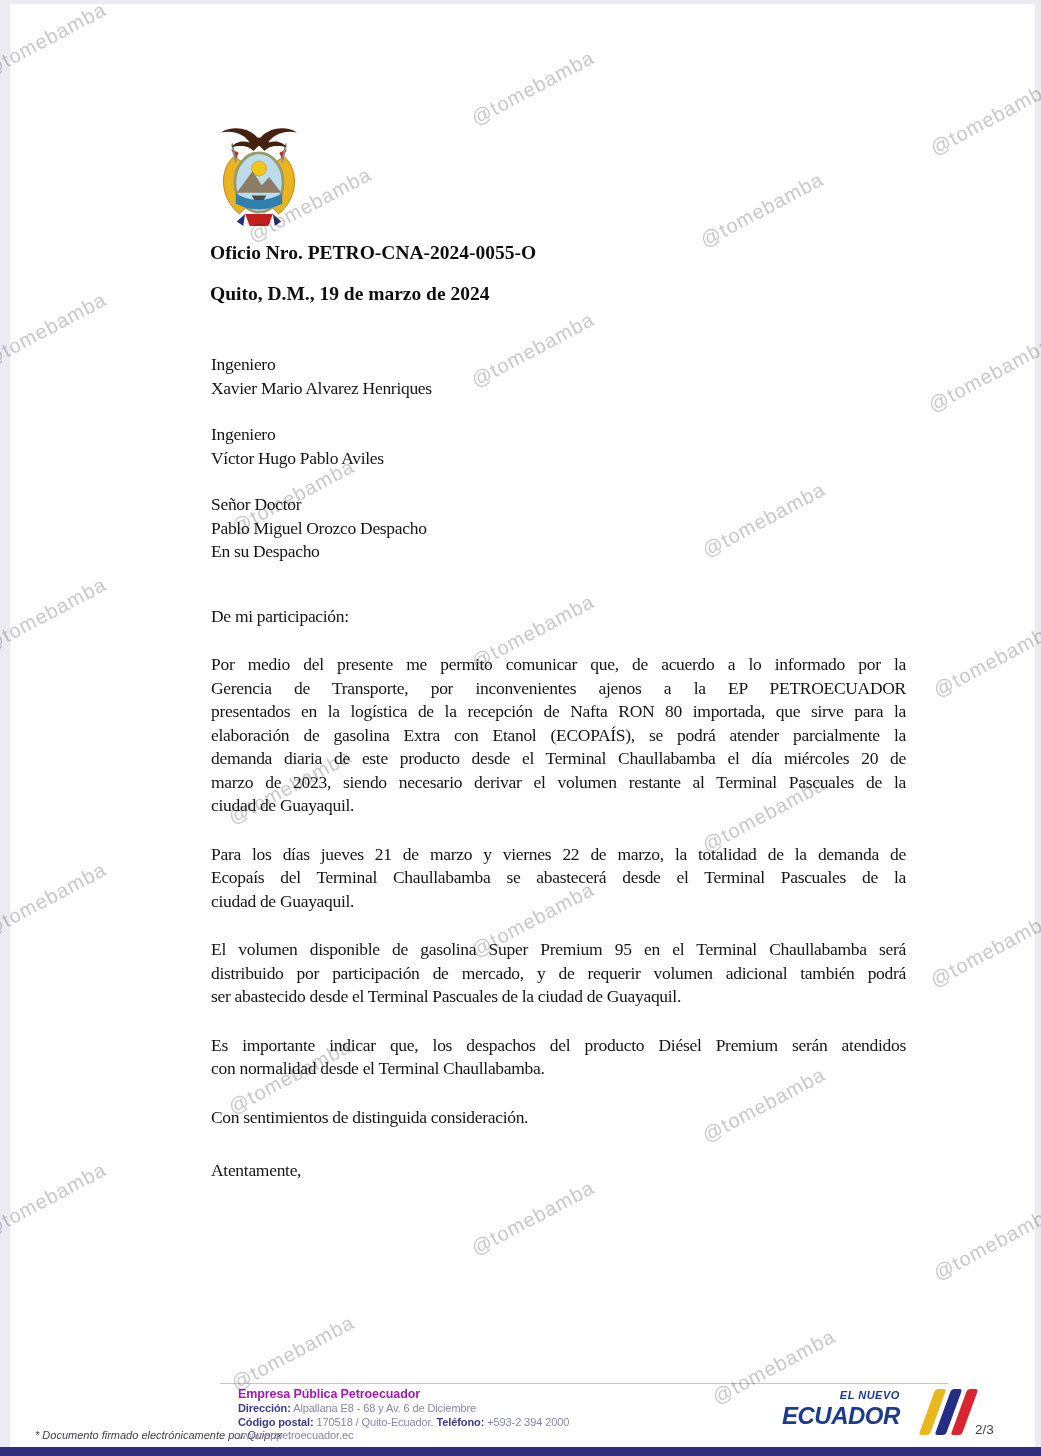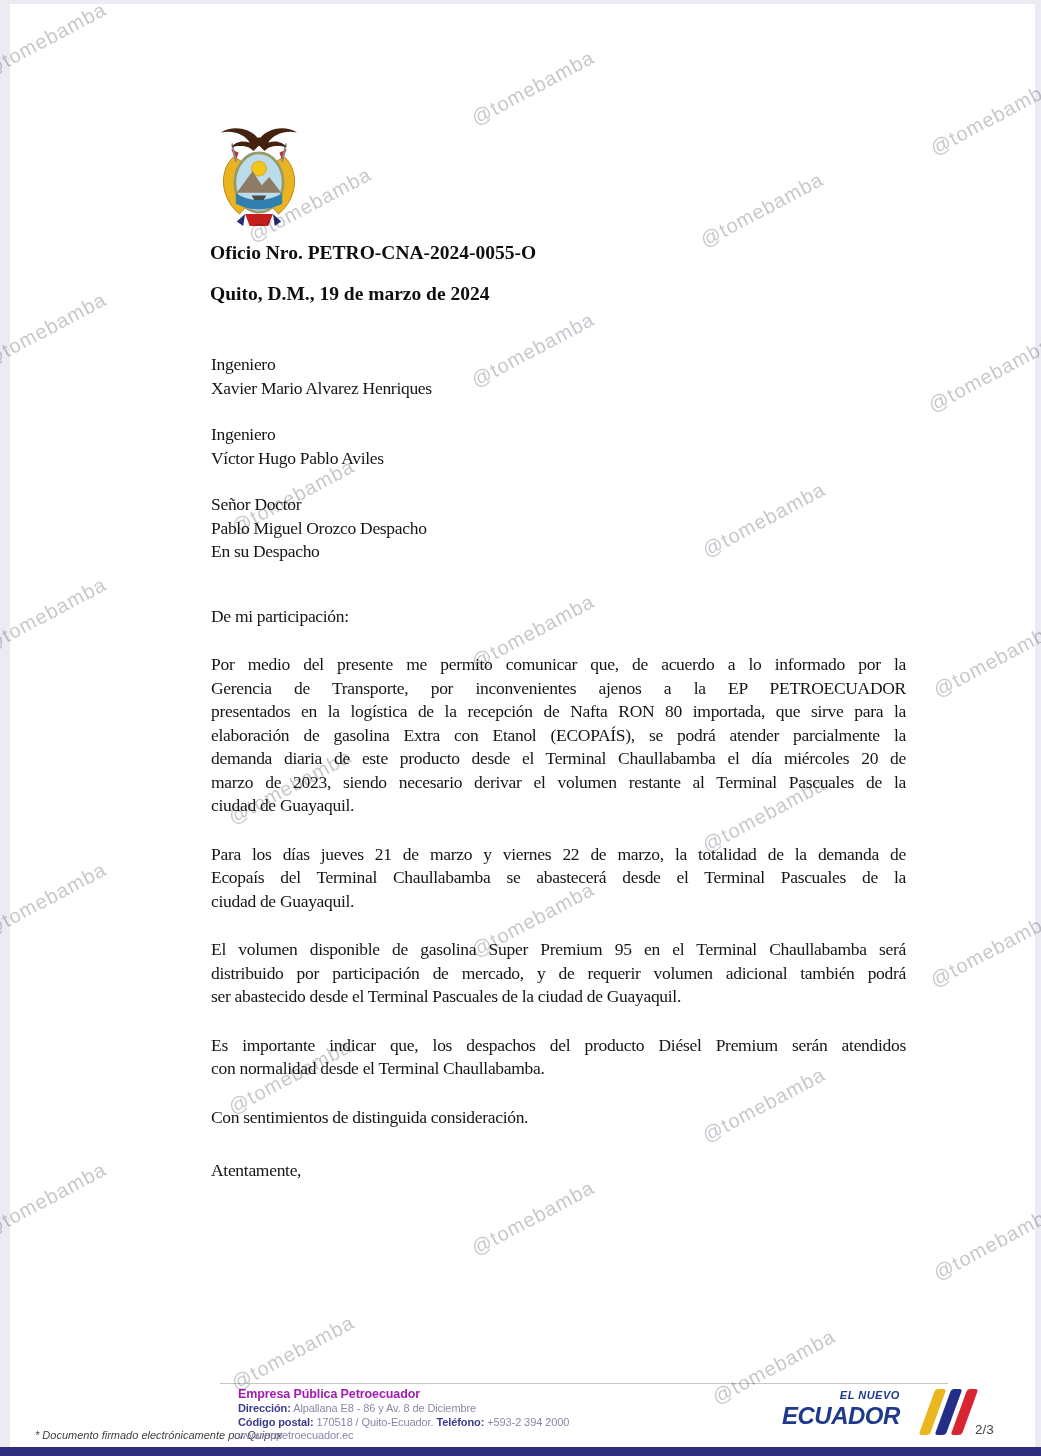--- a/index.html
+++ b/index.html
@@ -155,21 +155,21 @@
         </div>
       <div class="closing">Con sentimientos de distinguida consideración.</div>
       <div class="signature">Atentamente,</div>
     </div>
 
     <div class="f-rule"></div>
     <div class="f-note">* Documento firmado electrónicamente por Quipux</div>
 
     <div class="f-addr">
       <div class="f-company">Empresa Pública Petroecuador</div>
-      <div><b>Dirección:</b><span> Alpallana E8 - 86 y Av. 8 de Diciembre</span></div>
+      <div><b>Dirección:</b><span> Alpallana E8 - 68 y Av. 6 de Diciembre</span></div>
       <div><b>Código postal:</b><span> 170518 / Quito-Ecuador. </span><b>Teléfono:</b><span> +593-2 394 2000</span></div>
       <div>www.eppetroecuador.ec</div>
     </div>
 
     <div class="brand">
       <div class="brand-text">
         <div class="brand-top">EL NUEVO</div>
         <div class="brand-main">ECUADOR</div>
       </div>
       <div class="slashes">

